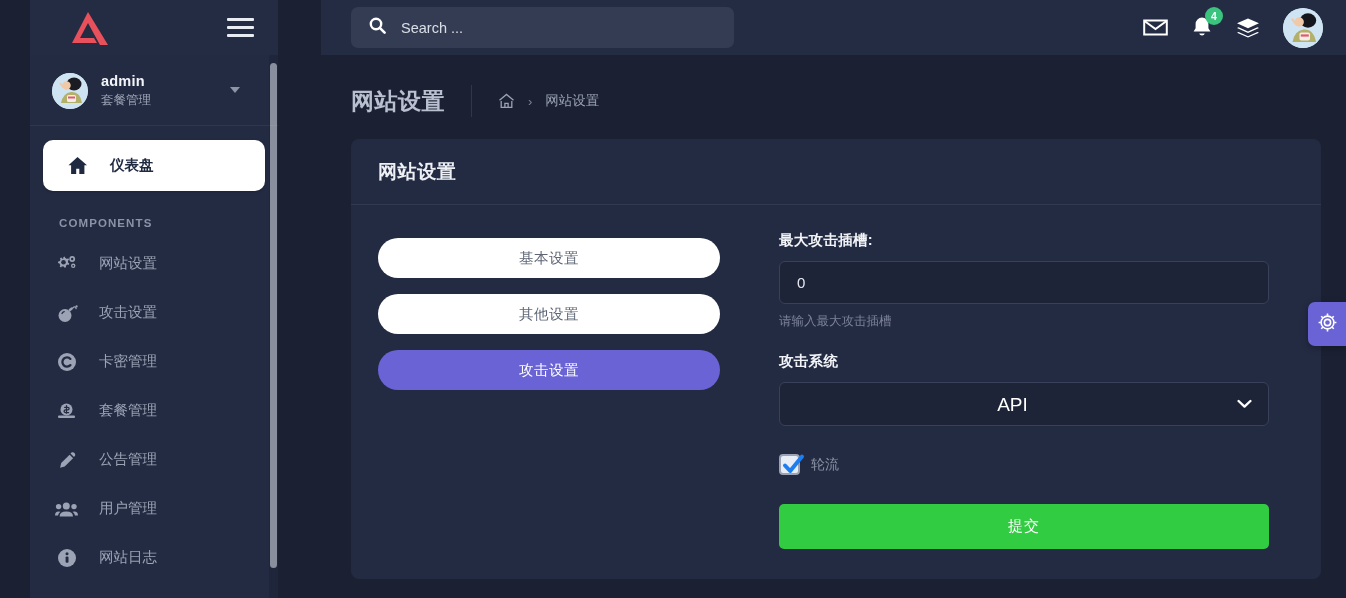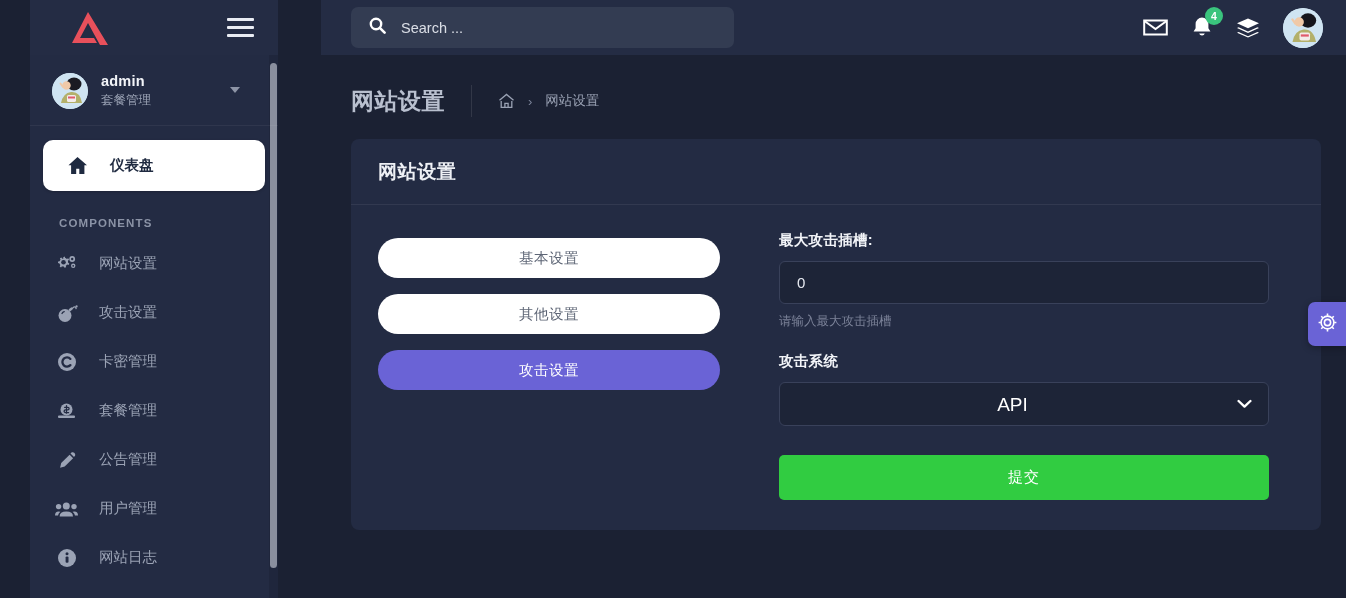--- a/index.html
+++ b/index.html
@@ -453,20 +453,28 @@
                 <option>API</option>
               </select>
               <span class="select-chev">
                 <svg width="15" height="10" viewBox="0 0 15 10">
                   <path d="M1.6 2 L7.5 7.6 L13.4 2" fill="none" stroke="#ffffff" stroke-width="2.4" stroke-linecap="round" stroke-linejoin="round"></path>
                 </svg>
               </span>
             </div>
           </div>
 
+          <div class="check-row">
+            <span class="checkbox">
+              <svg width="26" height="26" viewBox="0 0 26 26">
+                <path d="M5 13.5 L10.2 19 L22 4.5" fill="none" stroke="#1c7ef0" stroke-width="4" stroke-linecap="round" stroke-linejoin="round"></path>
+              </svg>
+            </span>
+            <span class="check-label">轮流</span>
+          </div>
 
           <div class="submit-row">
             <button class="btn-submit">提交</button>
           </div>
 
         </div>
       </div>
     </div>
 
     <div class="fab-cog">

